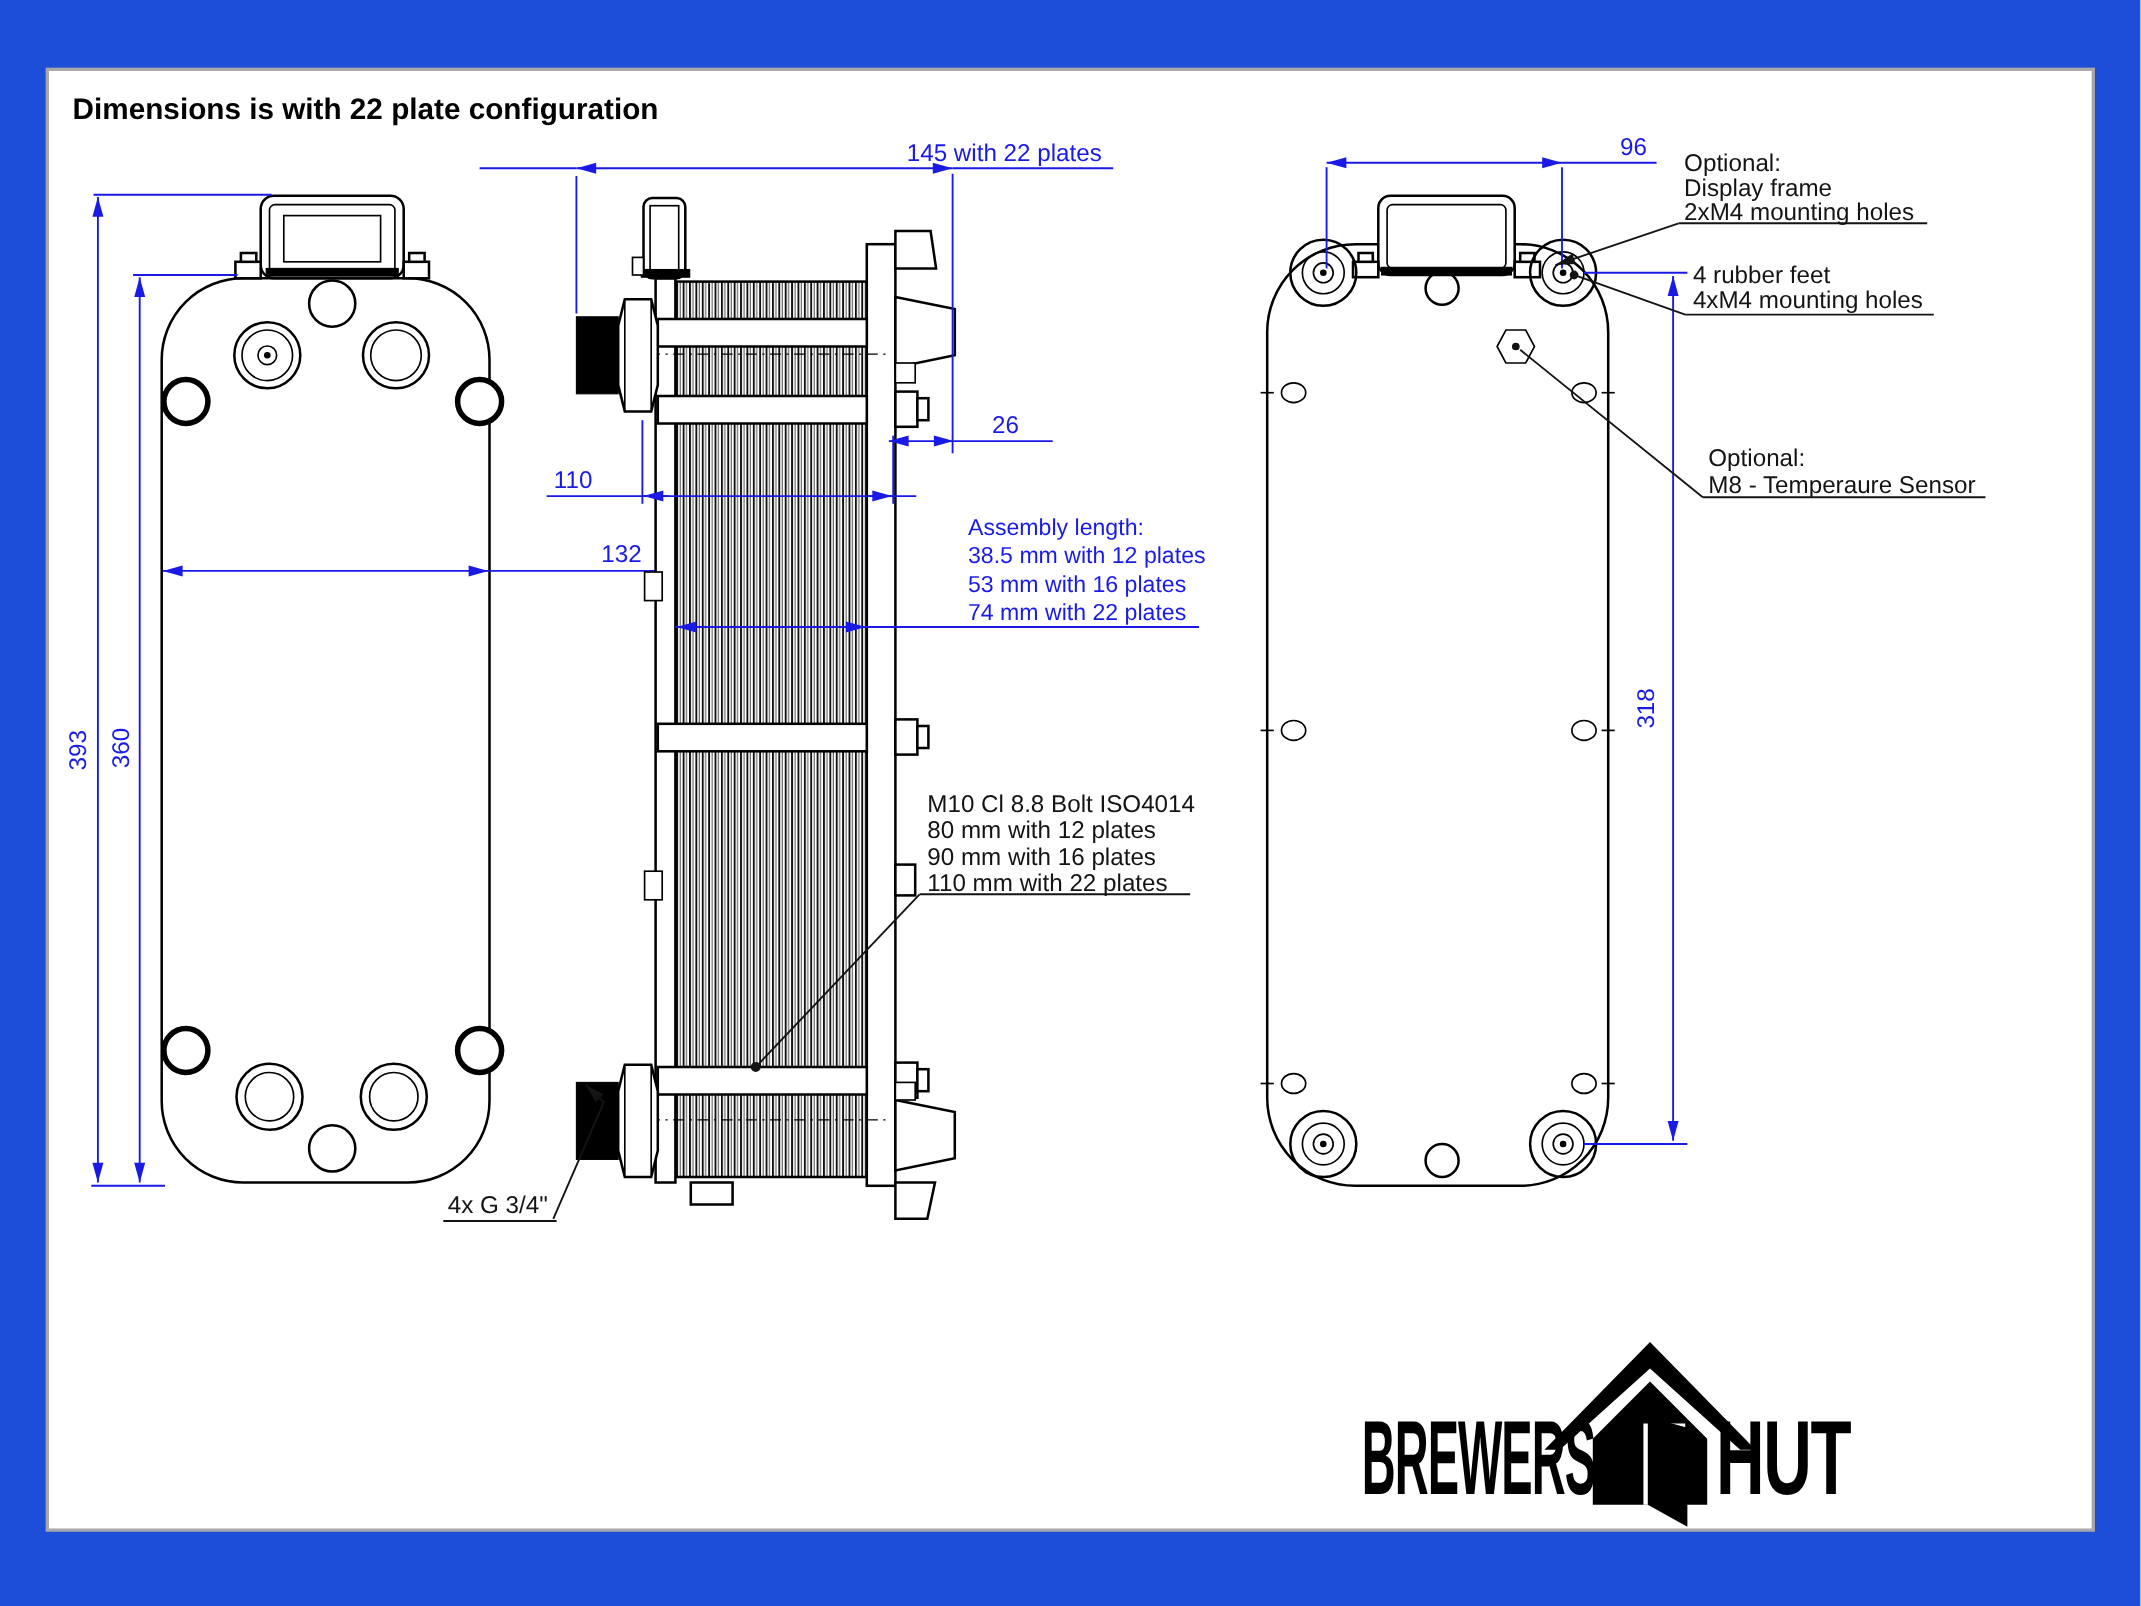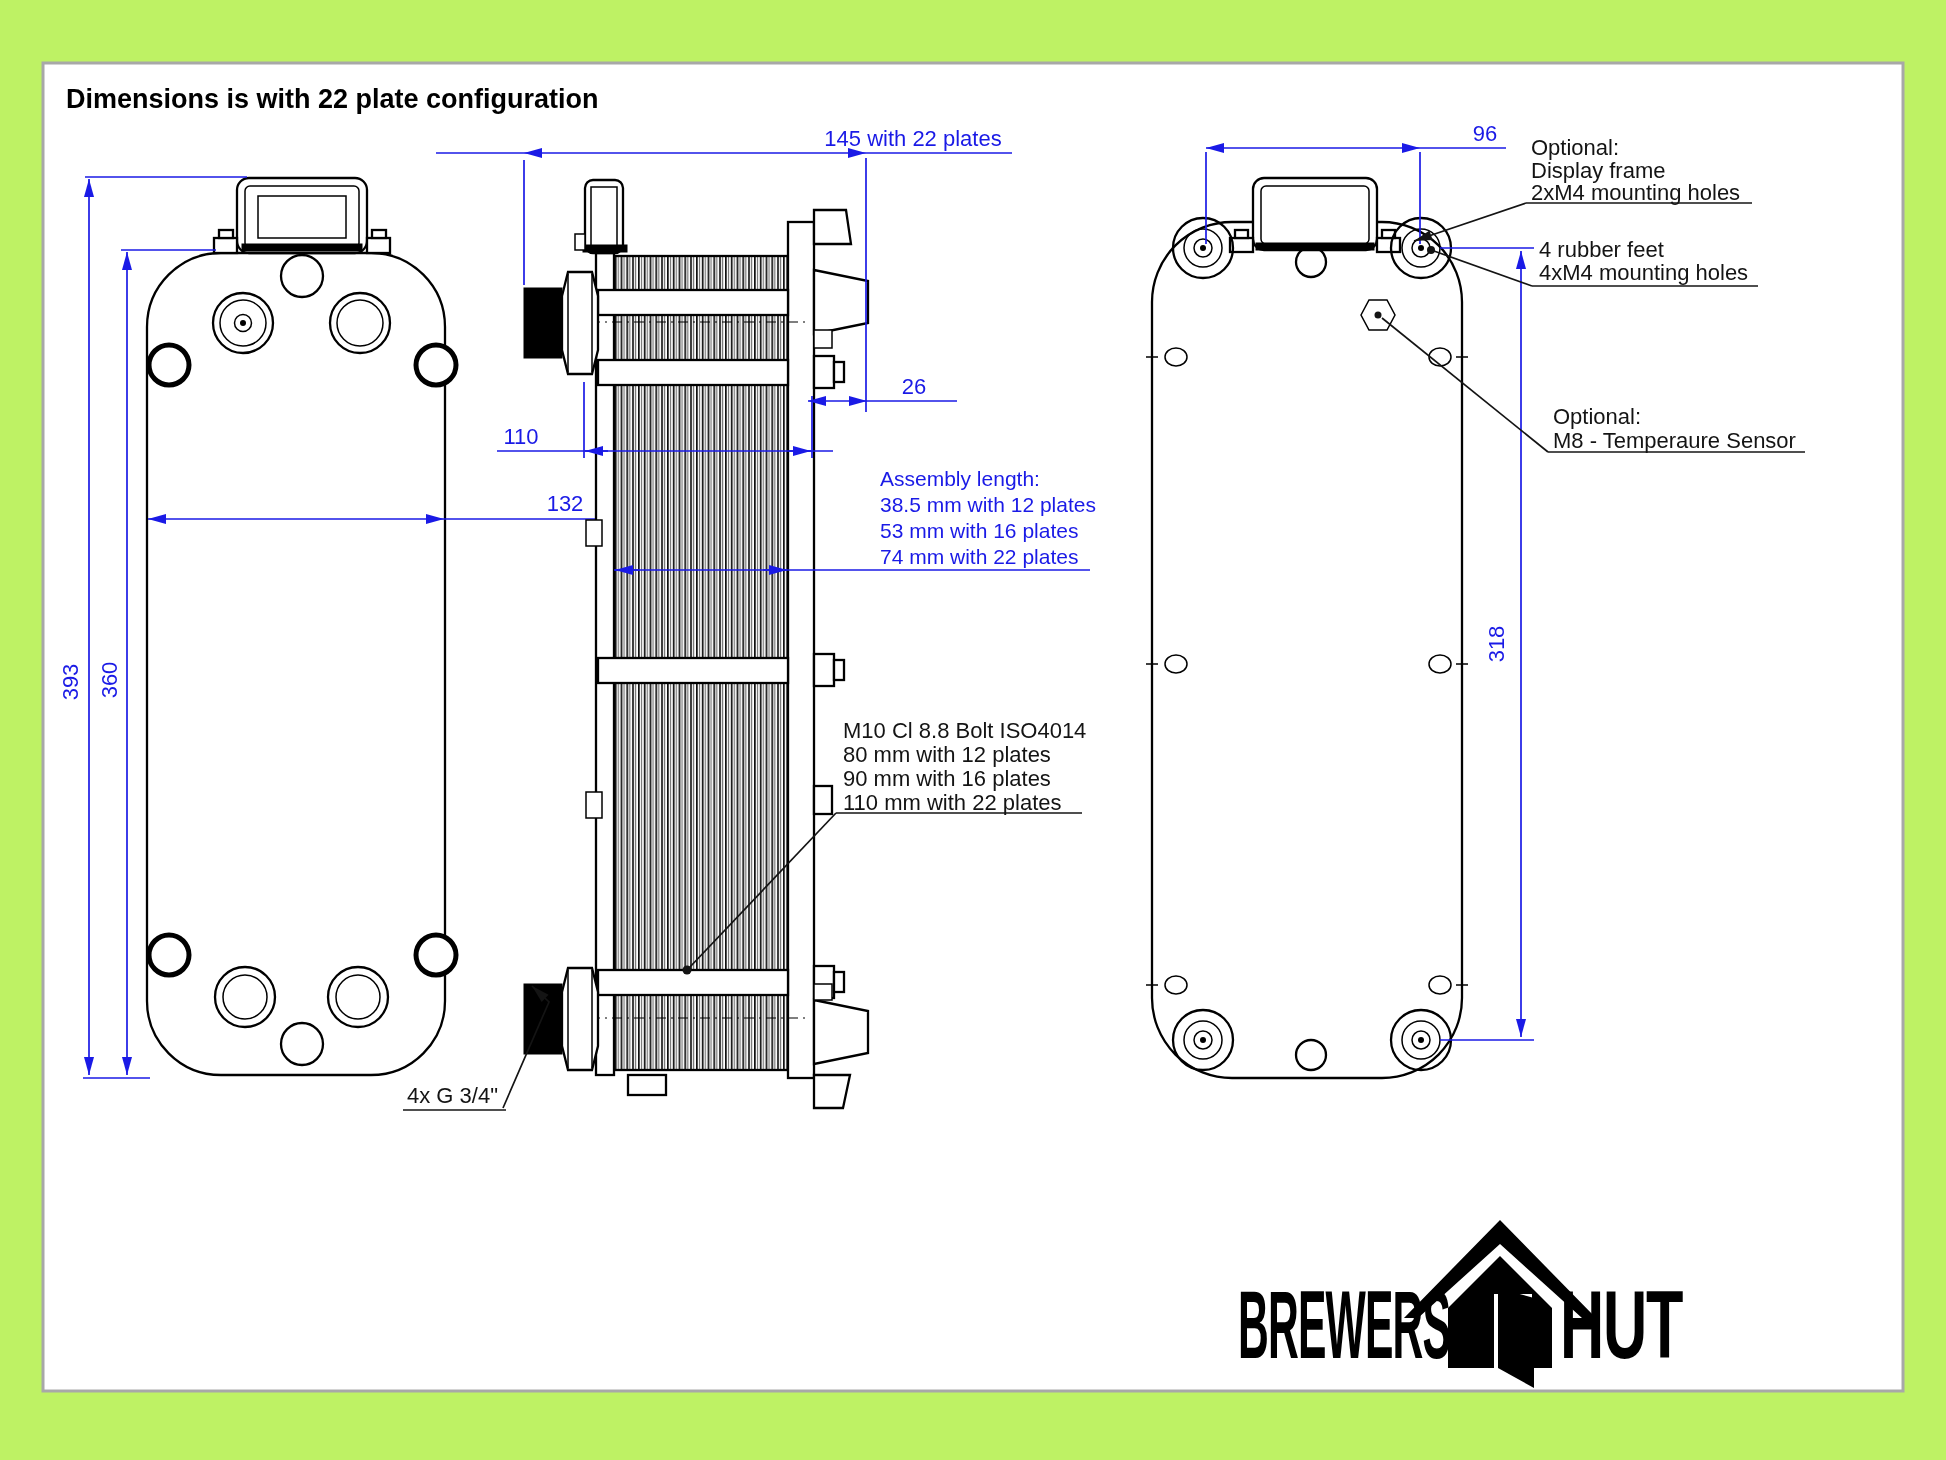--- a/index.html
+++ b/index.html
@@ -1,16 +1,16 @@
 <!DOCTYPE html>
 <html><head>
 <meta charset="utf-8">
 <style>
   html,body{margin:0;padding:0;background:#ffffff;}
-  #canvas{position:relative;width:1946px;height:1460px;background:#bef264;overflow:hidden;
+  #canvas{position:relative;width:1946px;height:1460px;background:#1d4ed8;overflow:hidden;
           font-family:"Liberation Sans", sans-serif;}
   svg{display:block;}
   
   .bl{stroke:#000;stroke-width:2.3;fill:none;}
   .blw{stroke:#000;stroke-width:2.3;fill:#fff;}
   .bt{stroke:#000;stroke-width:1.5;fill:none;}
   .btw{stroke:#000;stroke-width:1.5;fill:#fff;}
   .bold-circle{stroke:#000;stroke-width:5;fill:#fff;}
   .blk{fill:#000;stroke:#000;stroke-width:1;}
   .dim{stroke:#1a1ae6;stroke-width:1.7;fill:none;}

